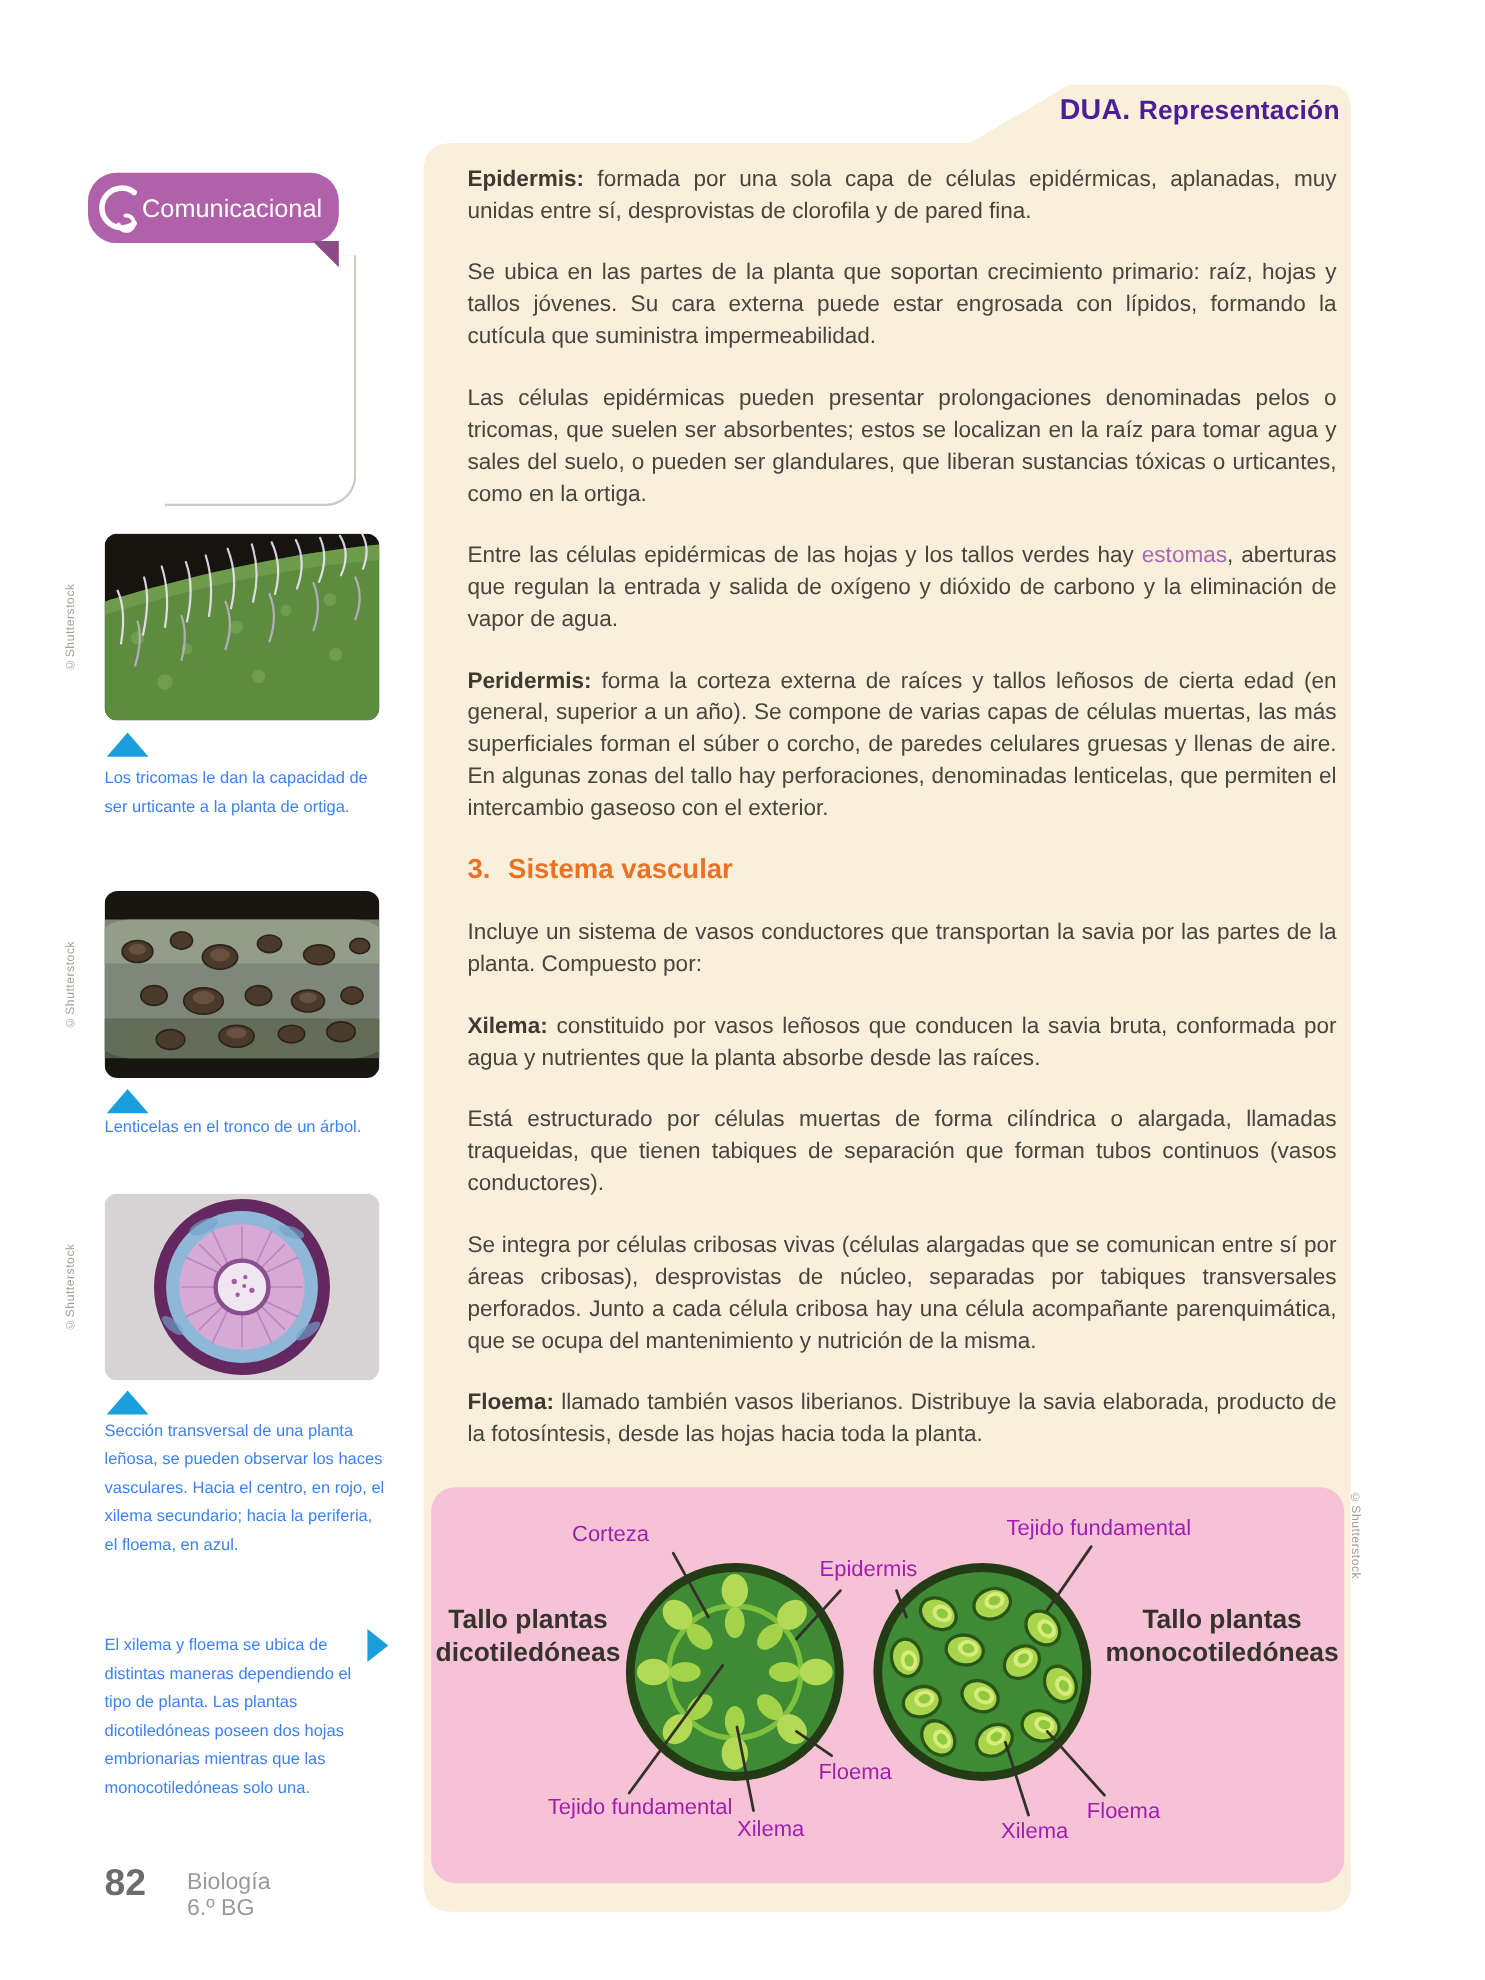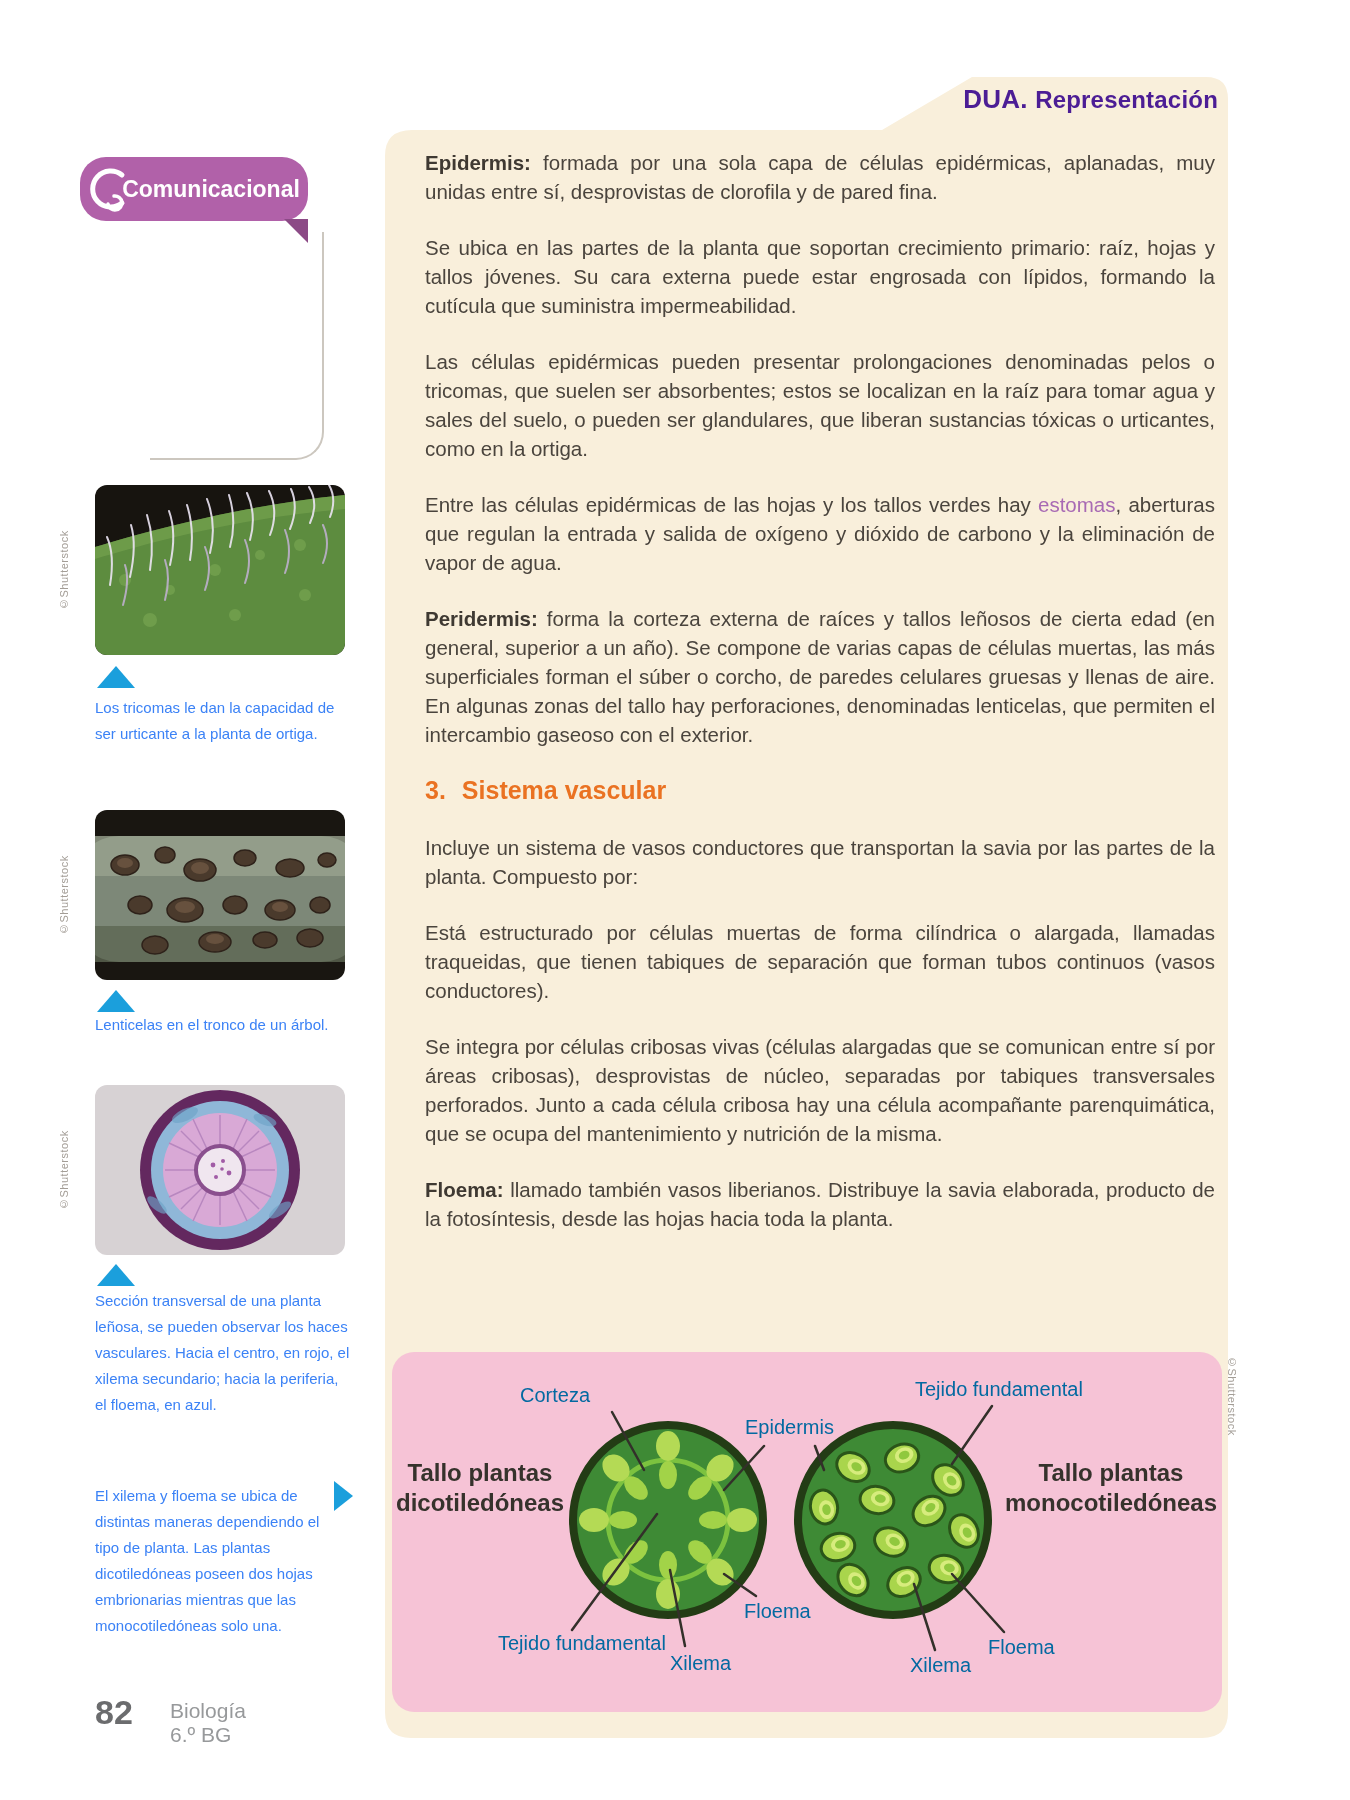--- a/index.html
+++ b/index.html
@@ -7,21 +7,21 @@
         font-family:"Liberation Sans", sans-serif;}
   .abs{position:absolute;}
 
   
   .dua{position:absolute;top:84px;right:132px;font-size:26px;font-weight:700;color:#4c1d95;letter-spacing:.2px;}
   .dua .sub{font-size:24px;}
 
   
   .badge{position:absolute;left:80px;top:157px;width:228px;height:64px;background:#b161a9;
          border-radius:26px;display:flex;align-items:center;justify-content:center;padding-left:34px;box-sizing:border-box;}
-  .badge-label{color:#fff;font-weight:700;font-size:23px;}
+  .badge-label{color:#fff;font-weight:400;font-size:23px;}
   .badge-fold{position:absolute;left:284px;top:219px;width:0;height:0;
               border-top:24px solid #8c4a86;border-left:24px solid transparent;}
   .badge-icon{position:absolute;left:84px;top:163px;width:52px;height:52px;}
 
   
   .bubble-line{position:absolute;left:150px;top:232px;width:172px;height:226px;
                border-right:2px solid #ccc7bf;border-bottom:2px solid #ccc7bf;border-radius:0 0 28px 0;}
   .definition{position:absolute;left:88px;top:243px;width:228px;text-align:right;
               font-size:20.5px;line-height:27px;color:#5b544d;}
   .definition .term{color:#a661ae;font-weight:700;}
@@ -41,21 +41,21 @@
   .figure{position:absolute;left:95px;width:250px;height:170px;border-radius:12px;overflow:hidden;}
   .vcredit{position:absolute;left:58px;width:18px;height:170px;writing-mode:vertical-rl;transform:rotate(180deg);
            font-size:11px;color:#a39d96;text-align:center;letter-spacing:.5px;}
   .tri-up{position:absolute;left:97px;width:0;height:0;border-left:19px solid transparent;
           border-right:19px solid transparent;border-bottom:22px solid #1b9fdc;}
   .tri-right{position:absolute;left:334px;top:1481px;width:0;height:0;border-top:15px solid transparent;
           border-bottom:15px solid transparent;border-left:19px solid #1b9fdc;}
   .caption{position:absolute;left:95px;width:256px;font-size:15px;line-height:26px;color:#3b82f6;}
 
   
-  .dlabel{position:absolute;font-size:20px;color:#0369a1;white-space:nowrap;}
+  .dlabel{position:absolute;font-size:20px;color:#a21caf;white-space:nowrap;}
   .dtitle{position:absolute;font-size:24px;font-weight:700;color:#36322c;text-align:center;line-height:30px;}
   .diag-credit{position:absolute;left:1226px;top:1356px;writing-mode:vertical-rl;font-size:11px;color:#a39d96;letter-spacing:.5px;}
 
   
   .pagenum{position:absolute;left:95px;top:1693px;font-size:34px;font-weight:700;color:#6b6c6e;}
   .bookinfo{position:absolute;left:170px;top:1699px;font-size:21px;line-height:24px;color:#97999b;}
 </style>
 </head>
 <body>
 
@@ -211,20 +211,21 @@
     <p class="para"><b>Epidermis:</b><span> formada por una sola capa de células epidérmicas, aplanadas, muy unidas entre sí, desprovistas de clorofila y de pared fina.</span></p>
     <p class="para">Se ubica en las partes de la planta que soportan crecimiento primario: raíz, hojas y tallos jóvenes. Su cara externa puede estar engrosada con lípidos, formando la cutícula que suministra impermeabilidad.</p>
     <p class="para">Las células epidérmicas pueden presentar prolongaciones denominadas pelos o tricomas, que suelen ser absorbentes; estos se localizan en la raíz para tomar agua y sales del suelo, o pueden ser glandulares, que liberan sustancias tóxicas o urticantes, como en la ortiga.</p>
     <p class="para"><span>Entre las células epidérmicas de las hojas y los tallos verdes hay </span><span class="kw">estomas</span><span>, aberturas que regulan la entrada y salida de oxígeno y dióxido de carbono y la eliminación de vapor de agua.</span></p>
     <p class="para"><b>Peridermis:</b><span> forma la corteza externa de raíces y tallos leñosos de cierta edad (en general, superior a un año). Se compone de varias capas de células muertas, las más superficiales forman el súber o corcho, de paredes celulares gruesas y llenas de aire. En algunas zonas del tallo hay perforaciones, denominadas lenticelas, que permiten el intercambio gaseoso con el exterior.</span></p>
     <div class="sect">
       <span>3.</span>
       <span>Sistema vascular</span>
     </div>
     <p class="para">Incluye un sistema de vasos conductores que transportan la savia por las partes de la planta. Compuesto por:</p>
+    <p class="para"><b>Xilema:</b><span> constituido por vasos leñosos que conducen la savia bruta, conformada por agua y nutrientes que la planta absorbe desde las raíces.</span></p>
     <p class="para">Está estructurado por células muertas de forma cilíndrica o alargada, llamadas traqueidas, que tienen tabiques de separación que forman tubos continuos (vasos conductores).</p>
     <p class="para">Se integra por células cribosas vivas (células alargadas que se comunican entre sí por áreas cribosas), desprovistas de núcleo, separadas por tabiques transversales perforados. Junto a cada célula cribosa hay una célula acompañante parenquimática, que se ocupa del mantenimiento y nutrición de la misma.</p>
     <p class="para"><b>Floema:</b><span> llamado también vasos liberianos. Distribuye la savia elaborada, producto de la fotosíntesis, desde las hojas hacia toda la planta.</span></p>
   </div>
 
   <div class="pinkbox">
     <svg width="830" height="360" viewBox="0 0 830 360" style="position:absolute;left:0;top:0">
 
       <circle cx="276" cy="168" r="95" fill="#3e8a35" stroke="#233c15" stroke-width="8"></circle>
       <circle cx="276" cy="168" r="60" fill="none" stroke="#7cc23f" stroke-width="5"></circle>

